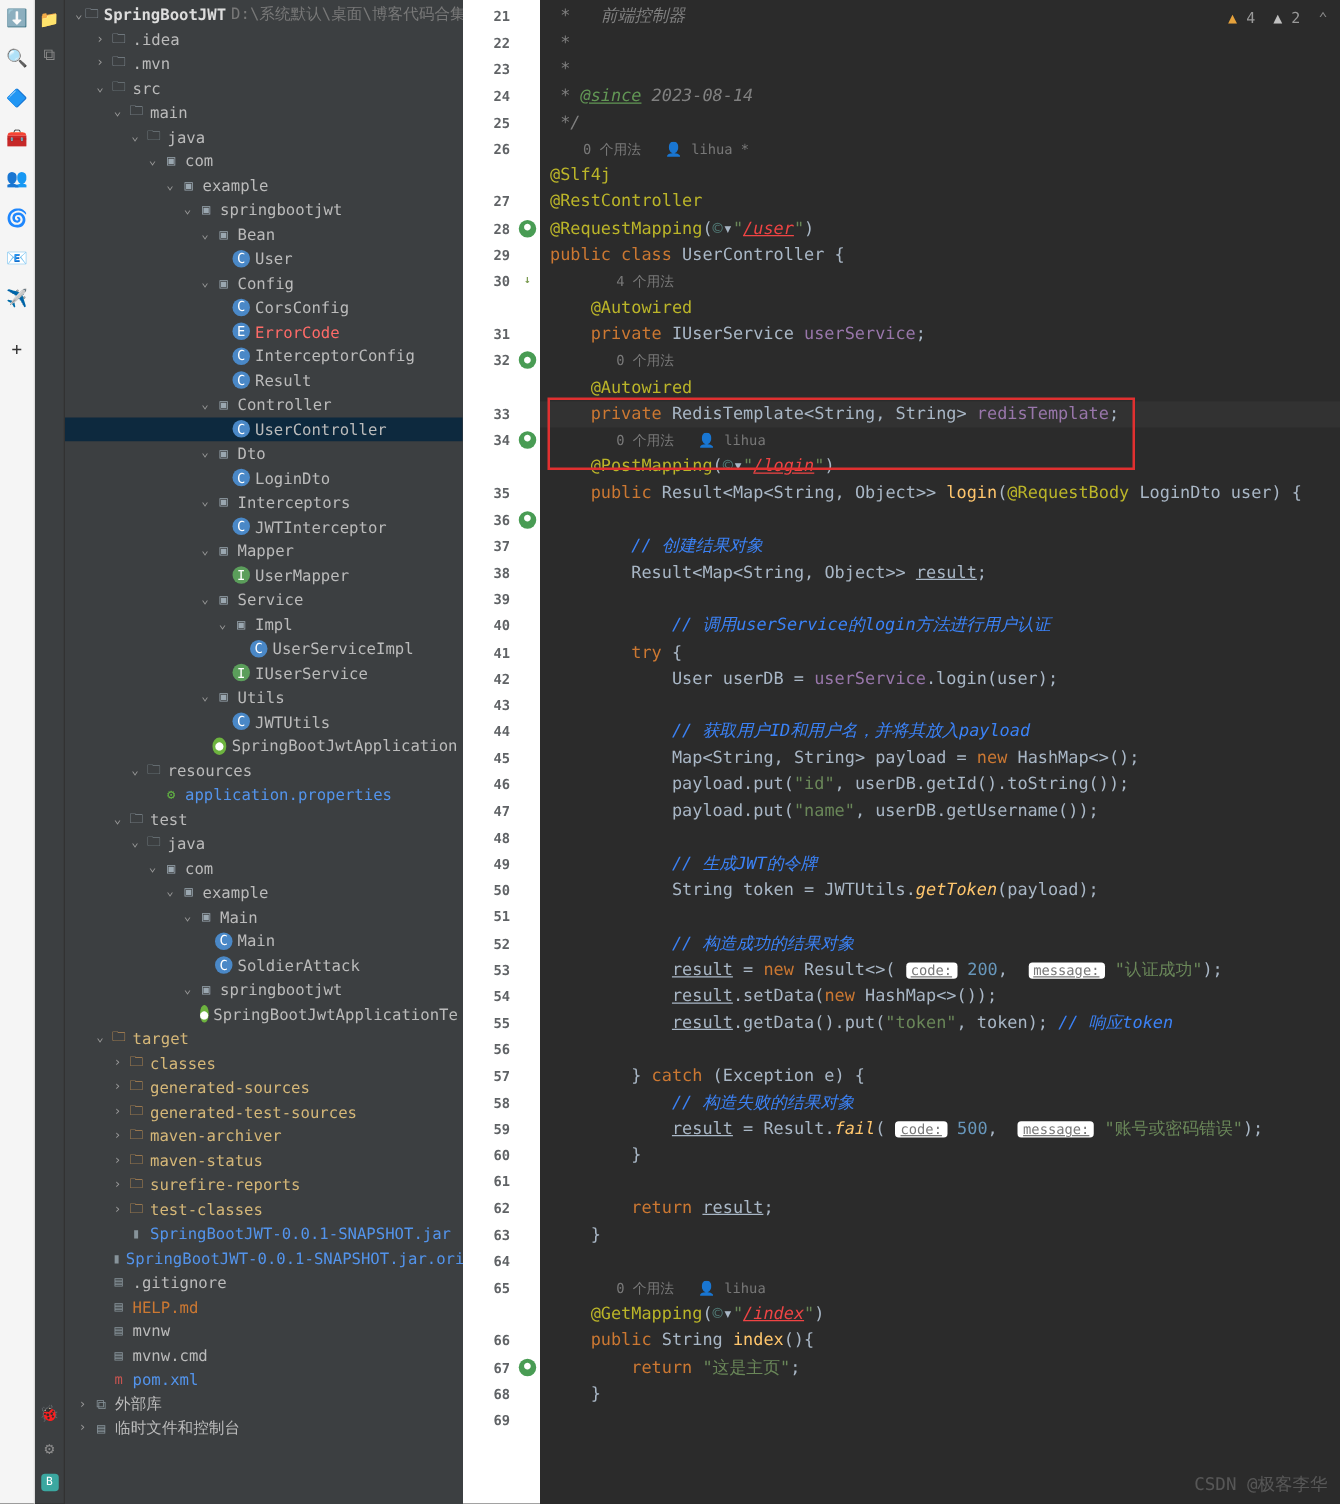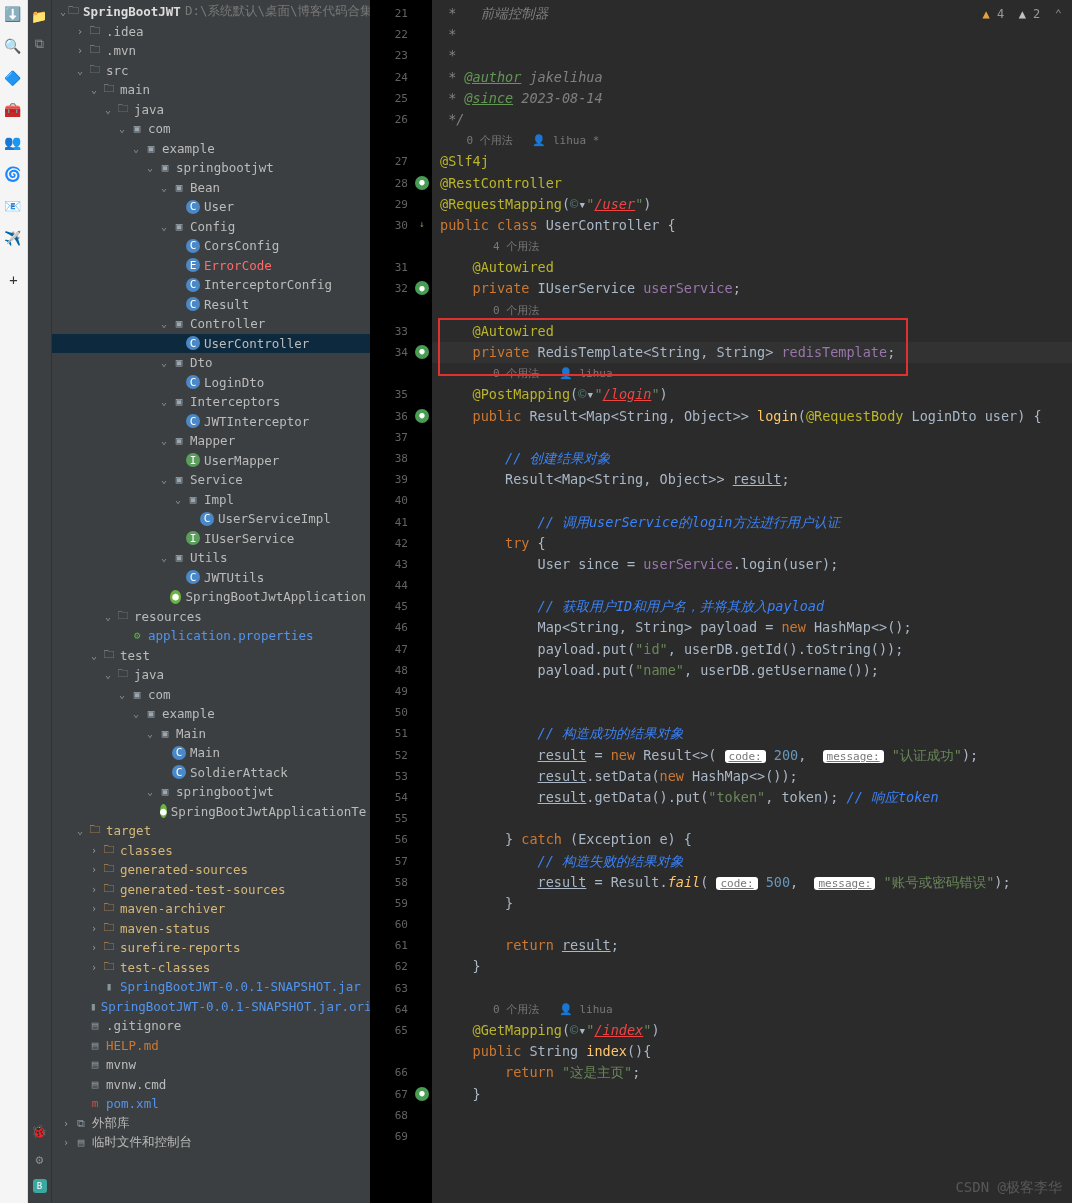--- a/index.html
+++ b/index.html
@@ -27,21 +27,21 @@
   .ic-impl{background:#4a88c7;color:#fff;border-radius:50%;}
   .ic-file{color:#87939a;}
   .ic-prop{color:#62b543;}
   .ic-xml{color:#c75450;}
   .ic-spring{background:#6db33f;color:#fff;border-radius:50%;}
   .orange{color:#cc7832;}
   .red{color:#ff6b68;}
   .tgt{color:#d5b778;}
   .blu{color:#5394ec;}
   .editor{flex:1;background:#2b2b2b;display:flex;position:relative;}
-  .gutter{width:62px;background:#000000;color:#606366;font-size:11px;text-align:right;padding-top:3px;}
+  .gutter{width:62px;background:#ffffff;color:#606366;font-size:11px;text-align:right;padding-top:3px;font-weight:bold;}
   .gutter .gl{height:21.2px;line-height:21.2px;padding-right:24px;position:relative;}
   .gm{position:absolute;right:3px;top:3px;width:14px;height:14px;border-radius:50%;font-size:9px;display:flex;align-items:center;justify-content:center;}
   .gm-g{background:#499c54;color:#fff;}
   .gm-impl{color:#7d9c54;}
   .code{flex:1;font-family:Consolas,monospace;font-size:13.5px;line-height:21.2px;padding-top:3px;position:relative;}
   .code .ln{height:21.2px;white-space:pre;padding-left:8px;}
   .code .ln.hl{background:#323232;}
   .code .usage{height:21.2px;white-space:pre;color:#787878;font-size:11px;padding-left:8px;}
   .kw{color:#cc7832;}
   .ann{color:#bbb529;}
@@ -450,21 +450,20 @@
       </div>
     <div class="code" id="code">
       <div class="insp">
         <span class="w">▲ </span><span>4</span>
         &nbsp;<span class="c">▲ </span><span>2</span>&nbsp;&nbsp;<span style="color:#888">⌃</span>
       </div>
       <div class="redbox"></div>
     <div class="ln"><span class="comi"> *   前端控制器</span></div>
         <div class="ln"><span class="comi"> * <p></p></span></div>
         <div class="ln"><span class="comi"> *</span></div>
-        <div class="ln"><span class="comi"> * <span class="comtag">@author</span> jakelihua</span></div>
         <div class="ln"><span class="comi"> * <span class="comtag">@since</span> 2023-08-14</span></div>
         <div class="ln"><span class="comi"> */</span></div>
         <div class="usage">    0 个用法   👤 lihua *</div>
         <div class="ln"><span class="ann">@Slf4j</span></div>
         <div class="ln"><span class="ann">@RestController</span></div>
         <div class="ln"><span class="ann">@RequestMapping</span>(<span class="inj">©</span>▾<span class="str">"<span class="link">/user</span>"</span>)</div>
         <div class="ln"><span class="kw">public class </span><span class="idn">UserController </span>{</div>
         <div class="usage">        4 个用法</div>
         <div class="ln">    <span class="ann">@Autowired</span></div>
         <div class="ln">    <span class="kw">private </span><span class="idn">IUserService </span><span class="fld">userService</span>;</div>
@@ -473,27 +472,29 @@
         <div class="ln hl">    <span class="kw">private </span><span class="idn">RedisTemplate</span>&lt;<span class="idn">String</span>, <span class="idn">String</span>&gt; <span class="fld">redisTemplate</span>;</div>
         <div class="usage">        0 个用法   👤 lihua</div>
         <div class="ln">    <span class="ann">@PostMapping</span>(<span class="inj">©</span>▾<span class="str">"<span class="link">/login</span>"</span>)</div>
         <div class="ln">    <span class="kw">public </span><span class="idn">Result</span>&lt;<span class="idn">Map</span>&lt;<span class="idn">String</span>, <span class="idn">Object</span>&gt;&gt; <span class="mth">login</span>(<span class="ann">@RequestBody </span><span class="idn">LoginDto user</span>) {</div>
         <div class="ln"></div>
         <div class="ln">        <span class="com">// 创建结果对象</span></div>
         <div class="ln">        <span class="idn">Result</span>&lt;<span class="idn">Map</span>&lt;<span class="idn">String</span>, <span class="idn">Object</span>&gt;&gt; <span class="und">result</span>;</div>
         <div class="ln"></div>
         <div class="ln">            <span class="com">// 调用userService的login方法进行用户认证</span></div>
         <div class="ln">        <span class="kw">try </span>{</div>
-        <div class="ln">            <span class="idn">User since</span> = <span class="fld">userService</span>.<span class="idn">login</span>(<span class="idn">user</span>);</div>
+        <div class="ln">            <span class="idn">User userDB</span> = <span class="fld">userService</span>.<span class="idn">login</span>(<span class="idn">user</span>);</div>
         <div class="ln"></div>
         <div class="ln">            <span class="com">// 获取用户ID和用户名，并将其放入payload</span></div>
         <div class="ln">            <span class="idn">Map</span>&lt;<span class="idn">String</span>, <span class="idn">String</span>&gt; <span class="idn">payload</span> = <span class="kw">new </span><span class="idn">HashMap</span>&lt;&gt;();</div>
         <div class="ln">            <span class="idn">payload</span>.<span class="idn">put</span>(<span class="str">"id"</span>, <span class="idn">userDB.getId().toString()</span>);</div>
         <div class="ln">            <span class="idn">payload</span>.<span class="idn">put</span>(<span class="str">"name"</span>, <span class="idn">userDB.getUsername()</span>);</div>
         <div class="ln"></div>
+        <div class="ln">            <span class="com">// 生成JWT的令牌</span></div>
+        <div class="ln">            <span class="idn">String token</span> = <span class="idn">JWTUtils</span>.<span class="mth"><i>getToken</i></span>(<span class="idn">payload</span>);</div>
         <div class="ln"></div>
         <div class="ln">            <span class="com">// 构造成功的结果对象</span></div>
         <div class="ln">            <span class="und">result</span> = <span class="kw">new </span><span class="idn">Result</span>&lt;&gt;( <span class="hint">code:</span> <span class="num">200</span>,  <span class="hint">message:</span> <span class="str">"认证成功"</span>);</div>
         <div class="ln">            <span class="und">result</span>.<span class="idn">setData</span>(<span class="kw">new </span><span class="idn">HashMap</span>&lt;&gt;());</div>
         <div class="ln">            <span class="und">result</span>.<span class="idn">getData</span>().<span class="idn">put</span>(<span class="str">"token"</span>, <span class="idn">token</span>); <span class="com">// 响应token</span></div>
         <div class="ln"></div>
         <div class="ln">        } <span class="kw">catch </span>(<span class="idn">Exception e</span>) {</div>
         <div class="ln">            <span class="com">// 构造失败的结果对象</span></div>
         <div class="ln">            <span class="und">result</span> = <span class="idn">Result</span>.<span class="mth"><i>fail</i></span>( <span class="hint">code:</span> <span class="num">500</span>,  <span class="hint">message:</span> <span class="str">"账号或密码错误"</span>);</div>
         <div class="ln">        }</div>

